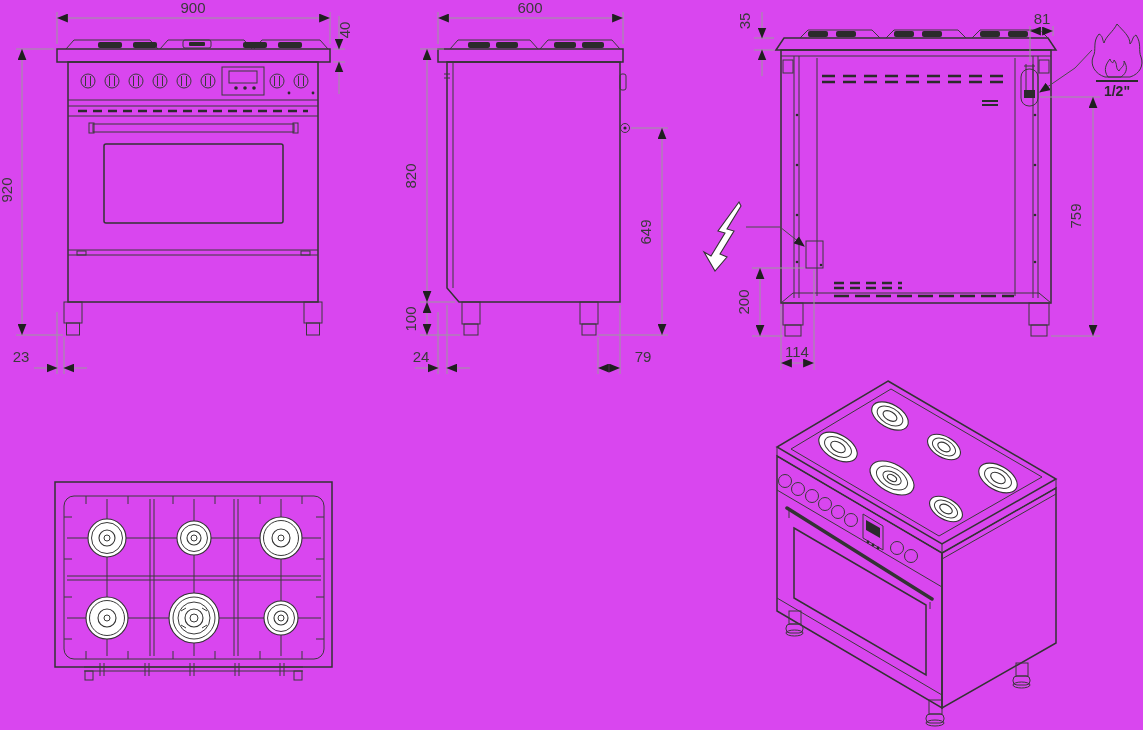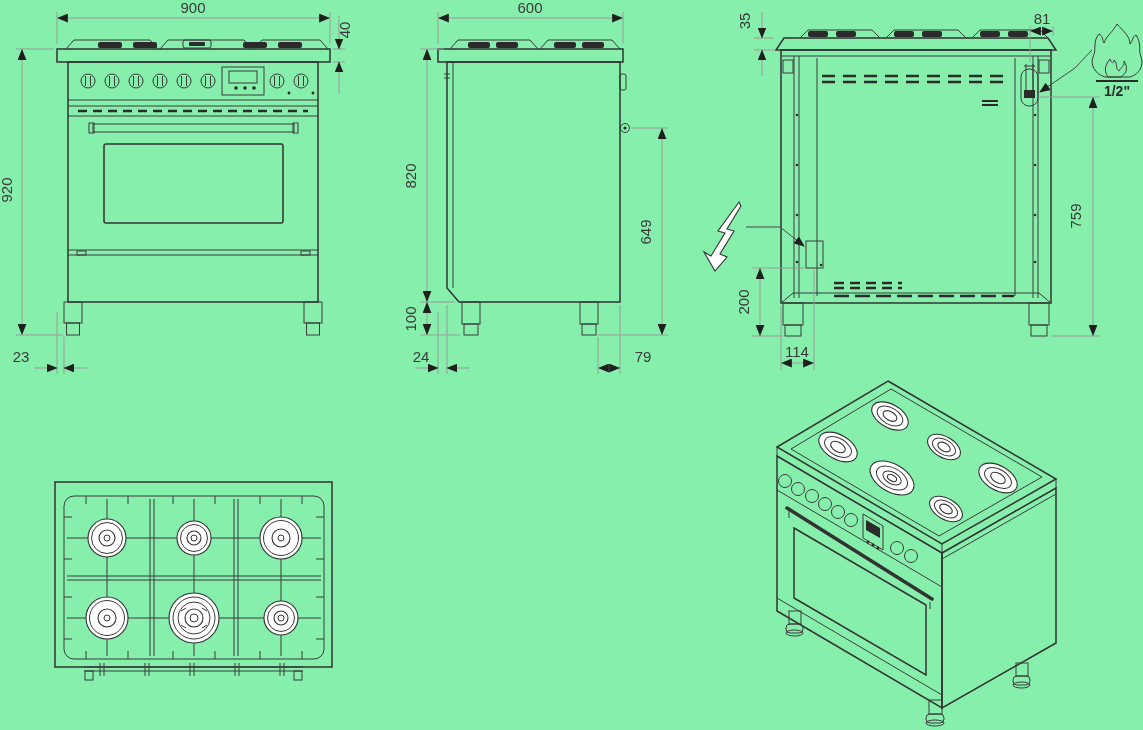--- a/index.html
+++ b/index.html
@@ -1,16 +1,16 @@
 <!DOCTYPE html>
 <html><head>
 <meta charset="utf-8">
 <style>
   html,body{margin:0;padding:0;background:#ffffff;}
-  .canvas{position:relative;width:1143px;height:730px;background:#86efac;overflow:hidden;
+  .canvas{position:relative;width:1143px;height:730px;background:#d946ef;overflow:hidden;
           font-family:"Liberation Sans", sans-serif;}
   svg{display:block;}
   .lnt  {stroke:#3a3a3a;fill:none;stroke-width:1;}
   .lnb  {stroke:#333333;fill:none;stroke-width:1.5;}
   .solid{fill:#2b2b2b;stroke:none;}
   .whitefill{fill:#ffffff;stroke:#333333;stroke-width:1.1;}
   .vent {stroke:#2b2b2b;stroke-width:2.6;fill:none;}
   .vent2{stroke:#2b2b2b;stroke-width:2;fill:none;}
   
   .dim  {stroke:#9b9b9b;fill:none;stroke-width:1;}

